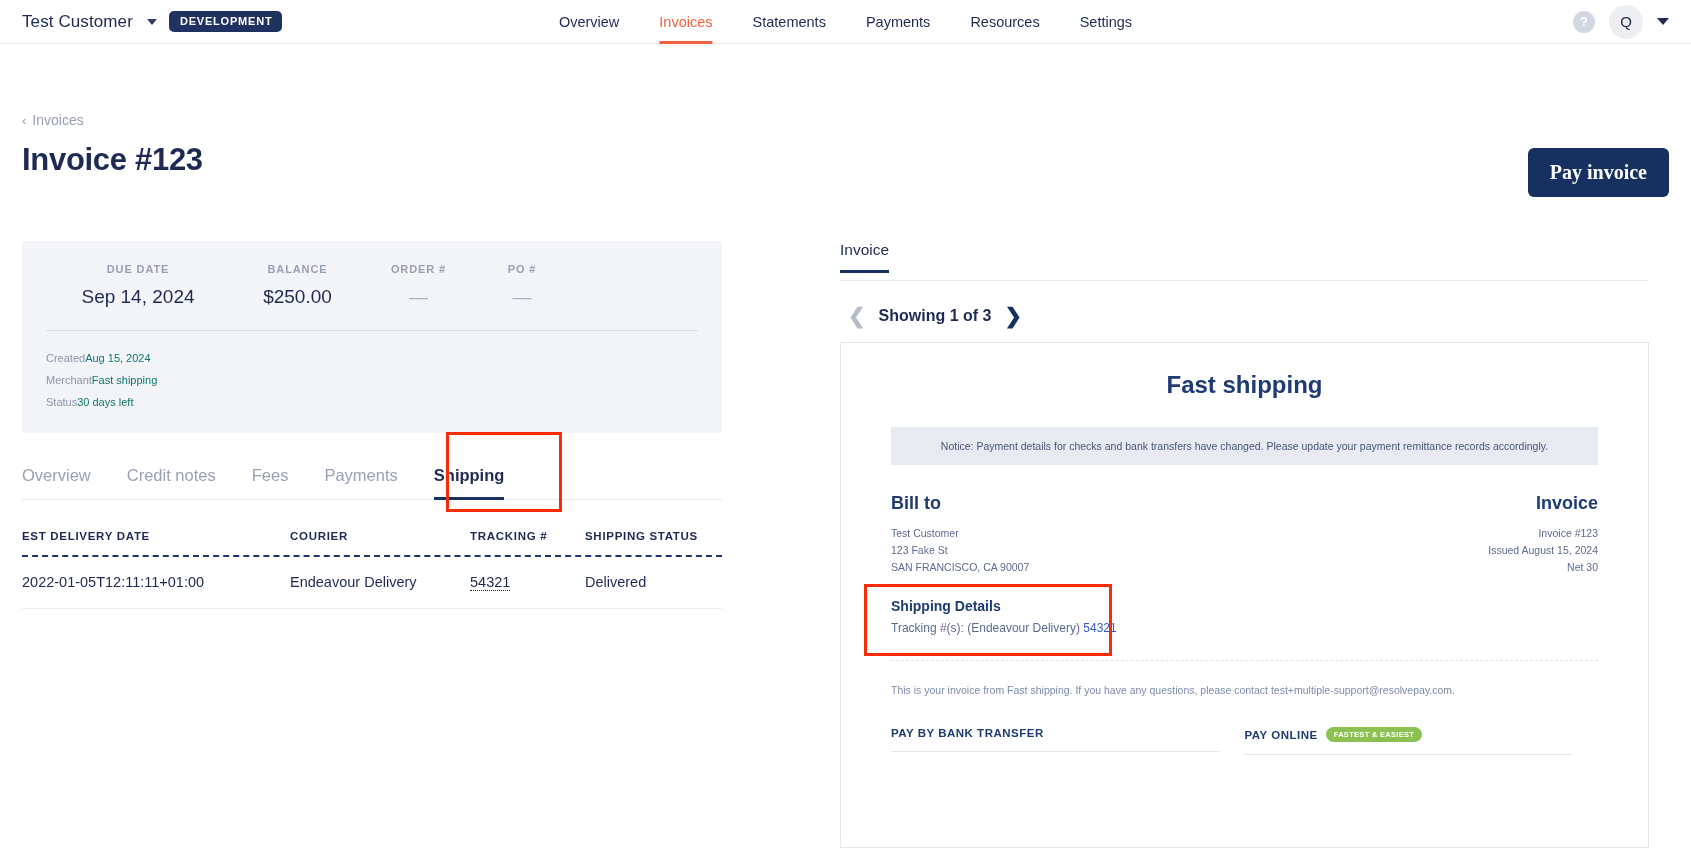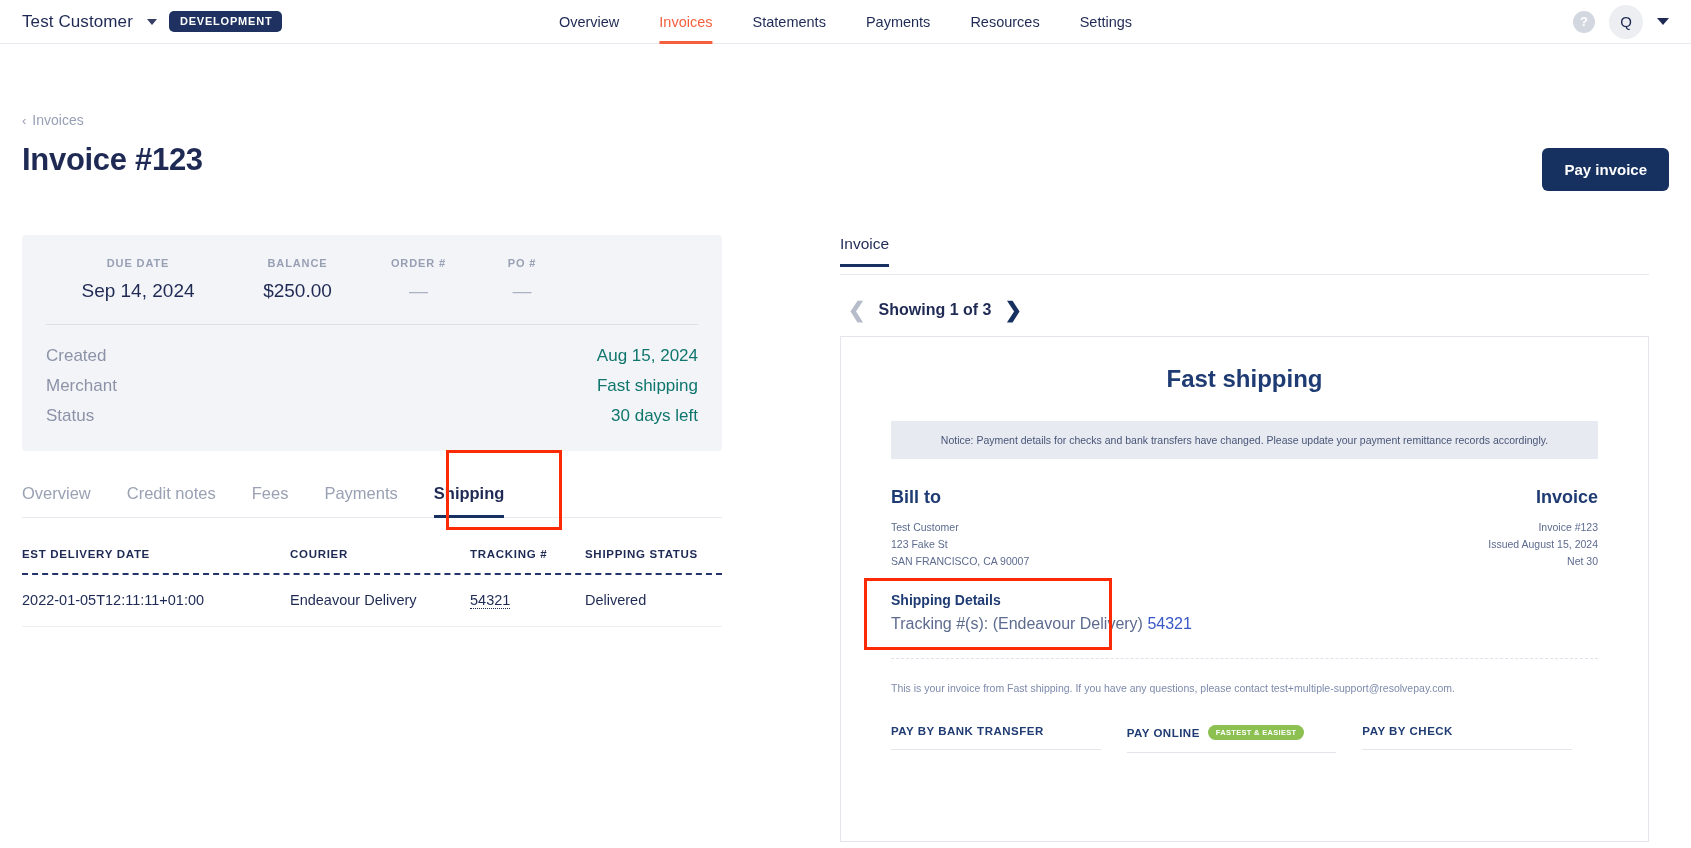--- a/index.html
+++ b/index.html
@@ -112,26 +112,26 @@
   }
   .title-row {
     display: flex; align-items: flex-start; justify-content: space-between;
     margin-top: 14px;
   }
   .page-title {
     font-size: 31px; font-weight: 700; color: #1f2a54; letter-spacing: -.3px;
   }
   .actions { display: flex; gap: 12px; padding-top: 6px; }
   .btn {
-    font-size: 15px;
+    font-size: 20px;
     border: none;
     border-radius: 6px;
     padding: 13px 22px;
     cursor: pointer;
-    font-family: Liberation Sans, sans-serif;
+    font-family: Liberation Serif, serif;
     font-weight: 700;
   }
   .btn-primary { background: #16305f; color: #fff; }
   .btn-disabled { background: #f2f3f6; color: #b5bbc9; }
 
   
   .columns { display: flex; gap: 0; margin-top: 44px; }
   .col-left { width: 700px; flex: none; }
   .col-right { flex: 1; padding-left: 118px; padding-right: 20px; }
 
@@ -145,22 +145,22 @@
   .sum-cell.c3 { width: 100px; }
   .sum-label {
     font-size: 11px; letter-spacing: .9px;
     color: #98a0b5; font-weight: 700; margin-bottom: 11px;
   }
   .sum-value { font-size: 19px; color: #1f2a54; font-weight: 400; }
   .sum-value.dash { color: #aab1c2; }
   .summary-divider { border-top: 1px solid #dcdfe7; }
   .summary-rows { padding: 16px 0 20px; }
   .sum-row {
-    display: flex; justify-content: space-between;
-    font-size: 17px; padding: 5px 0;
+    display: flex; justify-content: flex-start;
+    font-size: 11px; padding: 5px 0;
   }
   .sum-row .k { color: #8c93a8; }
   .sum-row .v { color: #0f766e; }
 
   
   .subtabs {
     display: flex; align-items: flex-end;
     border-bottom: 1px solid #e8eaef;
     margin-top: 20px;
     position: relative;
@@ -271,21 +271,21 @@
     font-size: 10.5px; color: #5d6b8f; line-height: 1.62;
   }
   .doc-right { text-align: right; }
   .ship-details-wrap { position: relative; margin-top: 22px; }
   .hl-shipdetails {
     left: -27px; top: -14px; width: 248px; height: 72px;
   }
   .ship-details-h {
     font-size: 14px; font-weight: 700; color: #1f3b73; margin-bottom: 7px;
   }
-  .ship-details-t { font-size: 16px; color: #5d6b8f; }
+  .ship-details-t { font-size: 12px; color: #5d6b8f; }
   .ship-details-t .num { color: #3858c6; }
   .doc-hr { border-top: 1px dashed #dfe2ea; margin: 25px 0 20px; }
   .howto-h { font-size: 15px; font-weight: 700; color: #1f3b73; margin-bottom: 11px; }
   .howto-p { font-size: 10.5px; color: #7d8aab; line-height: 1.85; }
   .howto-p a { color: #6f8fd8; text-decoration: underline; }
   .pay-cols { display: flex; margin-top: 27px; }
   .pay-col { flex: 1; padding-right: 26px; }
   .pay-col-h {
     display: flex; align-items: center; gap: 8px;
     font-size: 11.5px; font-weight: 700; letter-spacing: .5px;
@@ -458,25 +458,19 @@
             </div>
             <div class="pay-rule"></div>
           </div>
           <div class="pay-col">
             <div class="pay-col-h">
               <span>PAY ONLINE</span>
               <span class="pay-badge">FASTEST &amp; EASIEST</span>
             </div>
             <div class="pay-rule"></div>
           </div>
-          <div class="pay-col">
-            <div class="pay-col-h">
-              <span>PAY BY CHECK</span>
-            </div>
-            <div class="pay-rule"></div>
-          </div>
         </div>
 
       </div>
     </div>
 
   </div>
 </div>
 
 </body></html>

